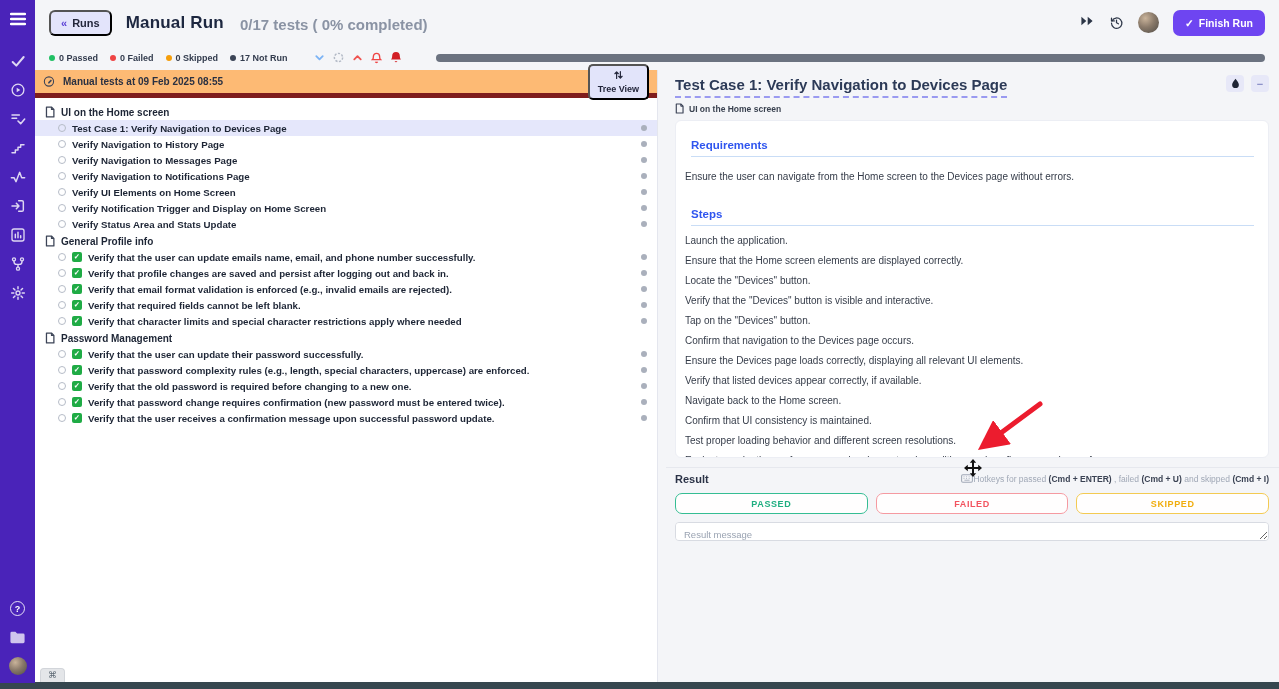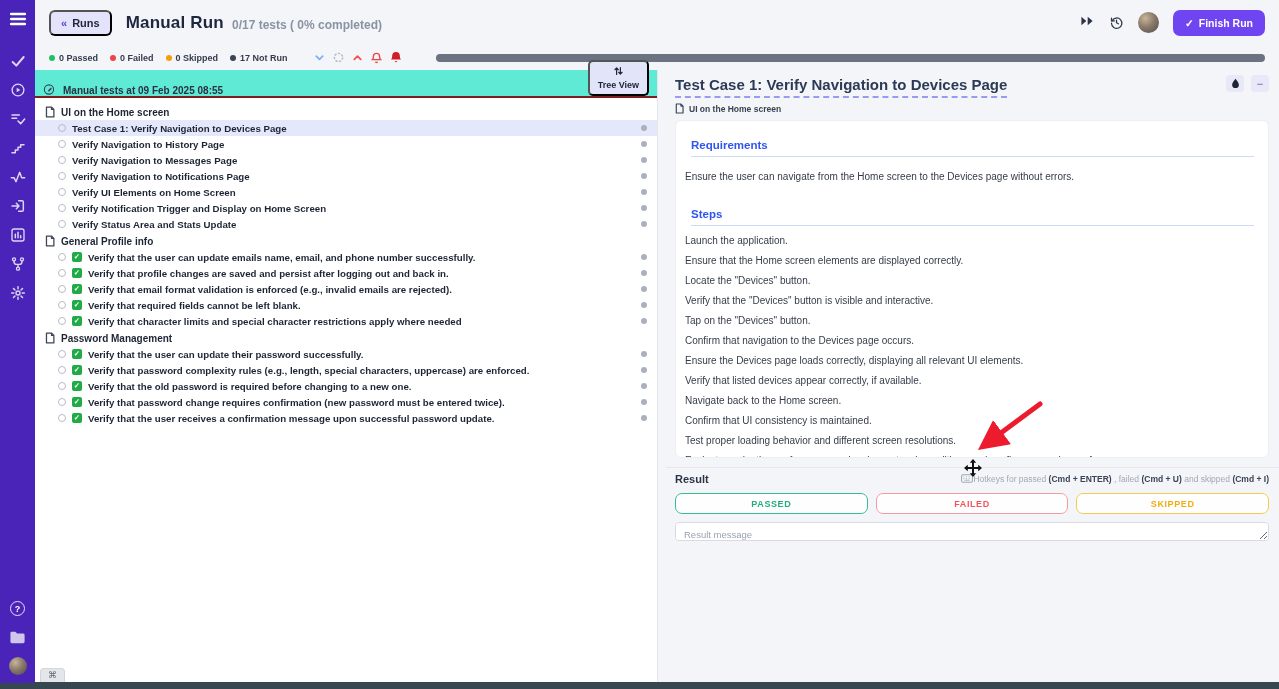--- a/index.html
+++ b/index.html
@@ -24,21 +24,21 @@
   .sb-spacer { flex:1; }
   .sb-help { width:15px; height:15px; border:1.5px solid rgba(255,255,255,.85); border-radius:50%; color:#fff; font-size:9px; font-weight:bold; display:flex; align-items:center; justify-content:center; margin-bottom:12px; cursor:pointer;}
   .sb-avatar { width:18px; height:18px; border-radius:50%;
     background:radial-gradient(circle at 35% 30%, #c9b39a 0%, #8a7a6a 45%, #4e4a45 100%); cursor:pointer;}
 
   
   .topbar { position:absolute; left:35px; top:0; right:0; height:45px; display:flex; align-items:center; padding:0 14px; }
   .runs-chip { background:#e3e4fb; border-radius:6px; padding:5px 10px; font-size:11px; font-weight:bold; color:#23263b; display:flex; gap:5px; align-items:center; cursor:pointer; }
   .runs-chip .chev { color:#5a3fd6; }
   .page-title { font-size:17px; font-weight:800; color:#1d2740; margin-left:14px; letter-spacing:.2px; }
-  .page-sub { font-size:12px; font-weight:700; color:#8a93a4; margin-left:8px; margin-top:4px; }
+  .page-sub { font-size:15px; font-weight:700; color:#8a93a4; margin-left:16px; margin-top:4px; }
   .top-right { margin-left:auto; display:flex; align-items:center; gap:14px; }
   .tr-icon { width:15px; height:15px; color:#2c3547; cursor:pointer; }
   .tr-avatar { width:21px; height:21px; border-radius:50%;
     background:radial-gradient(circle at 35% 30%, #cab49b 0%, #8a7a6a 45%, #4e4a45 100%); cursor:pointer; }
   .finish-btn { background:#6e45f1; color:#fff; border:none; border-radius:7px; font-family:inherit;
     font-size:10.5px; font-weight:bold; padding:7px 12px; display:flex; align-items:center; gap:5px; cursor:pointer; }
 
   
   .statsbar { position:absolute; left:35px; top:45px; right:0; height:25px; display:flex; align-items:center; padding-left:14px; }
   .stat { display:flex; align-items:center; gap:4px; font-size:9px; font-weight:bold; color:#333c4e; margin-right:12px; }
@@ -47,21 +47,21 @@
   .mini-icons { display:flex; align-items:center; gap:8px; margin-left:14px; }
   .mini-icons > span { display:flex; cursor:pointer; }
   .progress-wrap { flex:1; margin:0 14px 0 34px; height:8px; border-radius:5px; background:transparent; position:relative; }
   .progress-fill { position:absolute; inset:0; border-radius:5px; background:#6b7280; }
 
   
   .left-panel {
     position:absolute; left:35px; top:70px; width:623px; height:613px;
     background:#fff; border-right:1px solid #e4e6ee; display:flex; flex-direction:column;
   }
-  .panel-header { height:28px; background:#5eead4; border-bottom:2px solid #7f1d1d; display:flex; align-items:flex-end; padding:0 8px; flex:none; }
+  .panel-header { height:28px; background:#fdba74; border-bottom:5px solid #7f1d1d; display:flex; align-items:center; padding:0 8px; flex:none; }
   .ph-icon { width:13px; height:13px; color:#3c4457; margin-right:7px; }
   .ph-title { font-size:10px; font-weight:bold; color:#2a3142; }
   .treeview-chip { margin-left:auto; background:#e2e4fa; border-radius:5px; padding:4px 8px; font-size:9px; font-weight:bold; color:#23263b; display:flex; align-items:center; gap:4px; cursor:pointer;flex-direction:column; }
   .tree { padding-top:5px; overflow:hidden; }
   .group { display:flex; align-items:center; gap:6px; padding:4px 10px 3px; font-size:10px; font-weight:bold; color:#1d2535; height:17px; }
   .file-ic { width:10px; height:12px; color:#3c4457; flex:none; }
   .case { display:flex; align-items:center; gap:6px; padding:0 10px 0 23px; height:16px; cursor:pointer; }
   .case.selected { background:#e5e7fb; }
   .ring { width:8px; height:8px; border:1.5px solid #b6bcc7; border-radius:50%; flex:none; }
   .gcheck { width:10px; height:10px; background:#1fab45; border-radius:2px; color:#fff; font-size:7.5px; font-weight:bold; line-height:10px; text-align:center; flex:none; }

